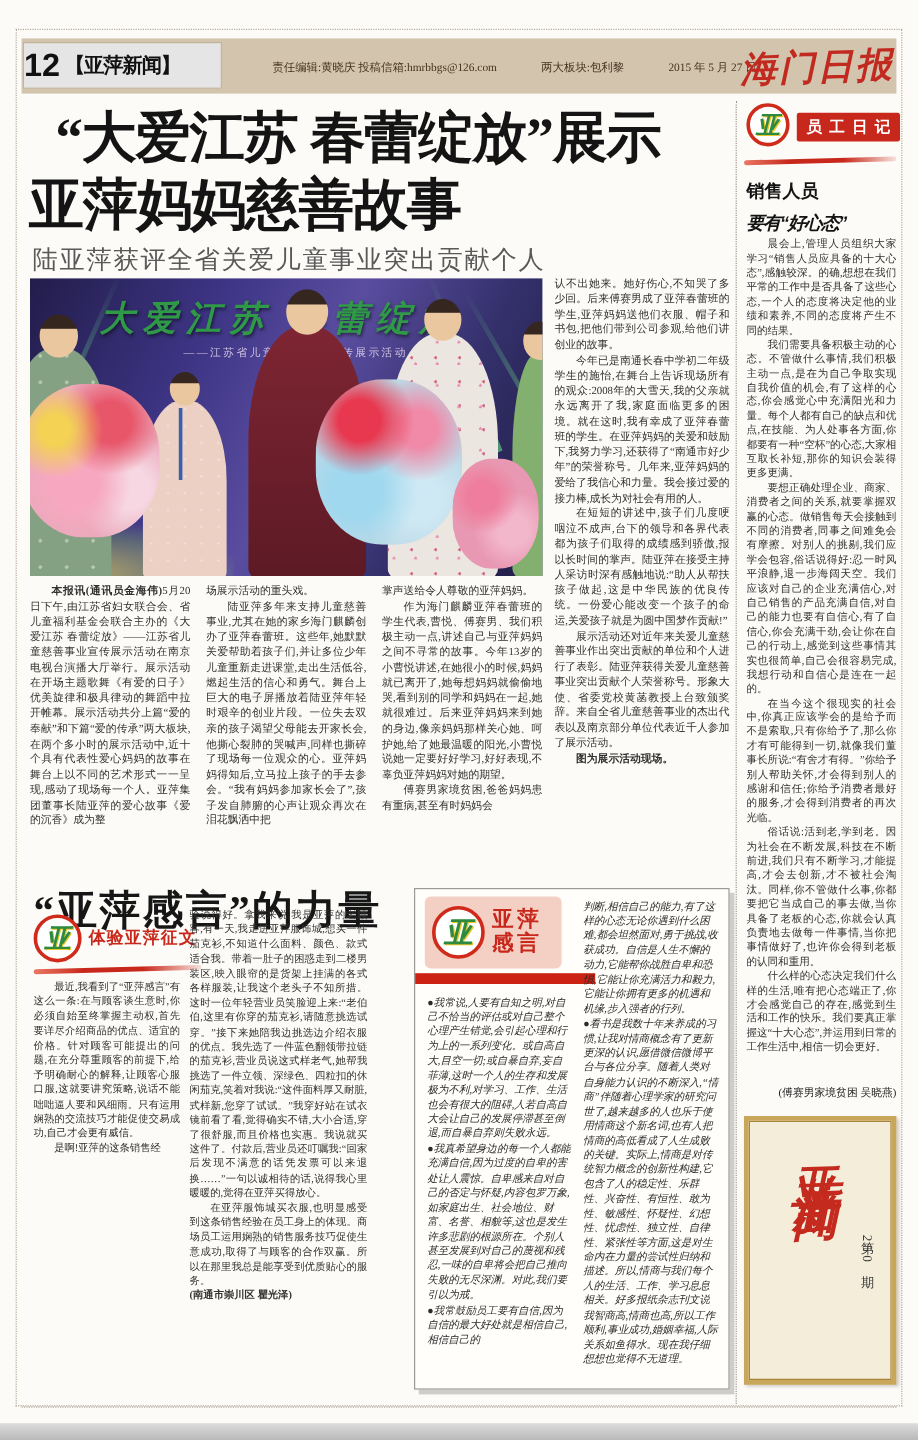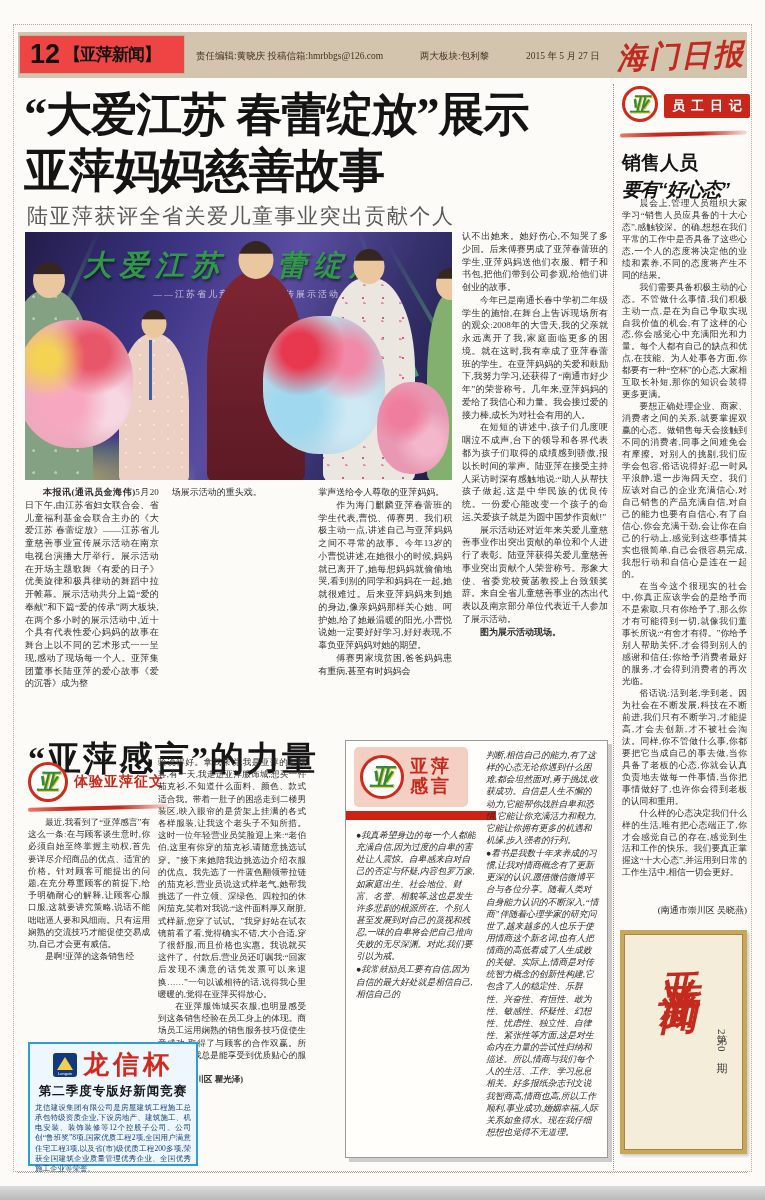--- a/index.html
+++ b/index.html
@@ -3,34 +3,34 @@
 <meta charset="utf-8">
 <style>
   html,body{margin:0;padding:0;background:#e9e7e2;}
   .page{position:relative;width:765px;height:1200px;background:#fcfbf7;overflow:hidden;
         font-family:"Liberation Serif","DejaVu Serif",serif;color:#2b2b2b;margin:0 auto;}
   .page-border{position:absolute;left:13px;top:24px;width:737px;height:1146px;border:1px dotted #b3ab9c;}
   .gray-band{position:absolute;left:0;top:1186px;width:765px;height:14px;background:linear-gradient(#dcdcdc,#b9b9b9);}
 
   
   .hdr-strip{position:absolute;left:18px;top:32px;width:729px;height:46px;background:#d3c4ae;}
-  .hdr-box{position:absolute;left:1px;top:3px;width:166px;height:39px;background:#ef4444;border:1px solid #c3b49c;
-           display:flex;align-items:center;padding-left:10px;box-sizing:border-box;}
+  .hdr-box{position:absolute;left:1px;top:3px;width:166px;height:39px;background:#e5e5e5;border:1px solid #c3b49c;
+           display:flex;align-items:center;box-sizing:border-box;}
   .hdr-num{font-size:27px;font-weight:bold;color:#111;font-family:"Liberation Sans","DejaVu Sans",sans-serif;}
   .hdr-sec{font-size:17px;font-weight:bold;color:#111;margin-left:4px;letter-spacing:-1px;}
-  .hdr-meta{position:absolute;top:18px;font-size:9.5px;color:#46331f;white-space:nowrap;}
+  .hdr-meta{position:absolute;top:18px;font-size:9.5px;color:#46331f;white-space:nowrap;margin-left:31px;}
   .hdr-editor{left:178px;}
   .hdr-type{left:402px;}
   .hdr-date{left:508px;}
   .masthead{position:absolute;right:2px;top:4px;font-size:30px;font-weight:bold;font-style:italic;
             color:#c22a20;letter-spacing:2px;transform:rotate(-2deg);}
 
   
   .headline{position:absolute;left:24px;font-size:46px;font-weight:bold;color:#141414;letter-spacing:-1px;white-space:nowrap;}
-  .hl1{top:84px;}
+  .hl1{top:84px;margin-left:22px;}
   .hl2{top:140px;}
   .subheadline{position:absolute;left:27px;top:202px;font-size:21px;color:#595959;letter-spacing:1.5px;white-space:nowrap;}
 
   
   .photo{position:absolute;left:25px;top:232px;width:427px;height:248px;overflow:hidden;
          background:linear-gradient(115deg,#221d4a 0%,#3d3484 30%,#5a4da0 52%,#34306b 75%,#1f1c44 100%);}
   .beam{position:absolute;width:4px;height:160px;background:linear-gradient(rgba(120,255,150,0),rgba(110,240,140,.55));}
   .beam.b1{left:40px;top:-10px;transform:rotate(24deg);}
   .beam.b2{left:360px;top:-10px;transform:rotate(-22deg);}
   .beam.b3{left:400px;top:0;transform:rotate(-30deg);}
@@ -122,21 +122,21 @@
   .gy-col1{position:absolute;left:10px;top:88px;width:120px;height:320px;overflow:hidden;}
   .gy-col2{position:absolute;left:140px;top:8px;width:114px;height:400px;overflow:hidden;}
 
   
   .v-sep{position:absolute;left:613px;top:84px;height:1086px;border-left:1px dotted #9a9488;}
   .diary-circle{position:absolute;left:622px;top:86px;width:36px;height:36px;font-size:20px;}
   .diary-tiles{position:absolute;left:664px;top:94px;background:#c8271b;color:#fff;font-weight:bold;font-size:13px;
                letter-spacing:6px;padding:3px 2px 3px 8px;border-radius:2px;white-space:nowrap;
                font-family:"Liberation Sans",sans-serif;}
   .diary-swoosh{position:absolute;left:620px;top:132px;width:127px;}
-  .diary-title{position:absolute;left:622px;font-size:19px;font-weight:bold;color:#141414;
+  .diary-title{position:absolute;left:622px;font-size:15px;font-weight:bold;color:#141414;
                font-family:"Liberation Sans","DejaVu Sans",sans-serif;white-space:nowrap;}
   .dt1{top:150px;}
   .dt2{top:177px;letter-spacing:-1px;font-style:italic;}
   .diary-body{position:absolute;left:622px;top:198px;width:125px;height:688px;overflow:hidden;font-size:8.8px;line-height:1.36;}
   .diary-byline{position:absolute;left:622px;top:904px;width:125px;text-align:right;font-size:9px;color:#222;}
 
   
   .issue-box{position:absolute;left:620px;top:930px;width:127px;height:224px;background:#f3edda;
              border:4px solid #c9a75a;box-shadow:inset 0 0 0 1px #a8853a, 2px 2px 3px rgba(0,0,0,.2);box-sizing:border-box;}
   .issue-title{position:absolute;left:26px;top:8px;writing-mode:vertical-rl;font-size:38px;font-weight:bold;color:#c42a1e;
@@ -202,20 +202,21 @@
       </div>
     <p class="caption">图为展示活动现场。</p>
   </div>
 
   <div class="cols3 bodytext">
     <div class="col">
       <p><b class="lead-b">本报讯(通讯员金海伟)</b><span>5月20日下午,由江苏省妇女联合会、省儿童福利基金会联合主办的《大爱江苏 春蕾绽放》——江苏省儿童慈善事业宣传展示活动在南京电视台演播大厅举行。展示活动在开场主题歌舞《有爱的日子》优美旋律和极具律动的舞蹈中拉开帷幕。展示活动共分上篇“爱的奉献”和下篇“爱的传承”两大板块,在两个多小时的展示活动中,近十个具有代表性爱心妈妈的故事在舞台上以不同的艺术形式一一呈现,感动了现场每一个人。亚萍集团董事长陆亚萍的爱心故事《爱的沉香》成为整</span></p>
     </div>
     <div class="col cont">
         <p>场展示活动的重头戏。</p>
+        <p>陆亚萍多年来支持儿童慈善事业,尤其在她的家乡海门麒麟创办了亚萍春蕾班。这些年,她默默关爱帮助着孩子们,并让多位少年儿童重新走进课堂,走出生活低谷,燃起生活的信心和勇气。舞台上巨大的电子屏播放着陆亚萍年轻时艰辛的创业片段。一位失去双亲的孩子渴望父母能去开家长会,他撕心裂肺的哭喊声,同样也撕碎了现场每一位观众的心。亚萍妈妈得知后,立马拉上孩子的手去参会。“我有妈妈参加家长会了”,孩子发自肺腑的心声让观众再次在泪花飘洒中把</p>
       </div>
     <div class="col cont">
         <p>掌声送给令人尊敬的亚萍妈妈。</p>
         <p>作为海门麒麟亚萍春蕾班的学生代表,曹悦、傅赛男、我们积极主动一点,讲述自己与亚萍妈妈之间不寻常的故事。今年13岁的小曹悦讲述,在她很小的时候,妈妈就已离开了,她每想妈妈就偷偷地哭,看到别的同学和妈妈在一起,她就很难过。后来亚萍妈妈来到她的身边,像亲妈妈那样关心她、呵护她,给了她最温暖的阳光,小曹悦说她一定要好好学习,好好表现,不辜负亚萍妈妈对她的期望。</p>
         <p>傅赛男家境贫困,爸爸妈妈患有重病,甚至有时妈妈会</p>
       </div>
   </div>
 
   <div class="mid-headline">“亚萍感言”的力量</div>
   <div class="zw-logo">
@@ -228,44 +229,34 @@
   <div class="mid-col1 bodytext">
       <p>最近,我看到了“亚萍感言”有这么一条:在与顾客谈生意时,你必须自始至终掌握主动权,首先要详尽介绍商品的优点、适宜的价格。针对顾客可能提出的问题,在充分尊重顾客的前提下,给予明确耐心的解释,让顾客心服口服,这就要讲究策略,说话不能咄咄逼人要和风细雨。只有运用娴熟的交流技巧才能促使交易成功,自己才会更有威信。</p>
       <p>是啊!亚萍的这条销售经</p>
     </div>
   <div class="mid-col2 bodytext cont">
       <p>验说得好。拿我来说,我是亚萍的老顾客,有一天,我走进亚萍服饰城,想买一件茄克衫,不知道什么面料、颜色、款式适合我。带着一肚子的困惑走到二楼男装区,映入眼帘的是货架上挂满的各式各样服装,让我这个老头子不知所措。这时一位年轻营业员笑脸迎上来:“老伯伯,这里有你穿的茄克衫,请随意挑选试穿。”接下来她陪我边挑选边介绍衣服的优点。我先选了一件蓝色翻领带拉链的茄克衫,营业员说这式样老气,她帮我挑选了一件立领、深绿色、四粒扣的休闲茄克,笑着对我说:“这件面料厚又耐脏,式样新,您穿了试试。”我穿好站在试衣镜前看了看,觉得确实不错,大小合适,穿了很舒服,而且价格也实惠。我说就买这件了。付款后,营业员还叮嘱我:“回家后发现不满意的话凭发票可以来退换……”一句以诚相待的话,说得我心里暖暖的,觉得在亚萍买得放心。</p>
       <p>在亚萍服饰城买衣服,也明显感受到这条销售经验在员工身上的体现。商场员工运用娴熟的销售服务技巧促使生意成功,取得了与顾客的合作双赢。所以在那里我总是能享受到优质贴心的服务。</p>
       <p>(南通市崇川区  瞿光泽)</p>
     </div>
 
-  <div class="ad-box">
-    <div class="ad-toprow">
-      <div class="ad-logo">
-        <div class="tri"></div>
-        <div class="lt">Longxin</div>
-      </div>
-      <div class="ad-title">龙信杯</div>
-    </div>
-    <div class="ad-sub">第二季度专版好新闻竞赛</div>
-    <div class="ad-body">龙信建设集团有限公司是房屋建筑工程施工总承包特级资质企业,下设房地产、建筑施工、机电安装、装饰装修等12个控股子公司。公司创“鲁班奖”8项,国家优质工程2项,全国用户满意住宅工程3项,以及省(市)级优质工程200多项,荣获全国建筑企业质量管理优秀企业、全国优秀施工企业等荣誉。</div>
-  </div>
 
   <div class="gy-box">
     <div class="gy-logo">
       <div class="yp-circle gy-circle">
           <span>亚</span>
         </div>
       <div class="gy-title">
         <div>亚萍</div>
         <div>感言</div>
       </div>
     </div>
     <div class="gy-bar"></div>
     <div class="gy-col gy-col1">
+        <p>●我常说,人要有自知之明,对自己不恰当的评估或对自己整个心理产生错觉,会引起心理和行为上的一系列变化。或自高自大,目空一切;或自暴自弃,妄自菲薄,这时一个人的生存和发展极为不利,对学习、工作、生活也会有很大的阻碍,人若自高自大会让自己的发展停滞甚至倒退,而自暴自弃则失败永远。</p>
         <p>●我真希望身边的每一个人都能充满自信,因为过度的自卑的害处让人震惊。自卑感来自对自己的否定与怀疑,内容包罗万象,如家庭出生、社会地位、财富、名誉、相貌等,这也是发生许多悲剧的根源所在。个别人甚至发展到对自己的蔑视和残忍,一味的自卑将会把自己推向失败的无尽深渊。对此,我们要引以为戒。</p>
         <p>●我常鼓励员工要有自信,因为自信的最大好处就是相信自己,相信自己的</p>
       </div>
     <div class="gy-col gy-col2">
         <p>判断,相信自己的能力,有了这样的心态无论你遇到什么困难,都会坦然面对,勇于挑战,收获成功。自信是人生不懈的动力,它能帮你战胜自卑和恐惧,它能让你充满活力和毅力,它能让你拥有更多的机遇和机缘,步入强者的行列。</p>
         <p>●看书是我数十年来养成的习惯,让我对情商概念有了更新更深的认识,愿借微信微博平台与各位分享。随着人类对自身能力认识的不断深入,“情商”伴随着心理学家的研究问世了,越来越多的人也乐于使用情商这个新名词,也有人把情商的高低看成了人生成败的关键。实际上,情商是对传统智力概念的创新性构建,它包含了人的稳定性、乐群性、兴奋性、有恒性、敢为性、敏感性、怀疑性、幻想性、忧虑性、独立性、自律性、紧张性等方面,这是对生命内在力量的尝试性归纳和描述。所以,情商与我们每个人的生活、工作、学习息息相关。好多报纸杂志刊文说我智商高,情商也高,所以工作顺利,事业成功,婚姻幸福,人际关系如鱼得水。现在我仔细想想也觉得不无道理。</p>
       </div>
   </div>
 
   <div class="v-sep"></div>
@@ -277,21 +268,21 @@
   <div class="diary-title dt1">销售人员</div>
   <div class="diary-title dt2">要有“好心态”</div>
   <div class="diary-body bodytext">
       <p>晨会上,管理人员组织大家学习“销售人员应具备的十大心态”,感触较深。的确,想想在我们平常的工作中是否具备了这些心态,一个人的态度将决定他的业绩和素养,不同的态度将产生不同的结果。</p>
       <p>我们需要具备积极主动的心态。不管做什么事情,我们积极主动一点,是在为自己争取实现自我价值的机会,有了这样的心态,你会感觉心中充满阳光和力量。每个人都有自己的缺点和优点,在技能、为人处事各方面,你都要有一种“空杯”的心态,大家相互取长补短,那你的知识会装得更多更满。</p>
       <p>要想正确处理企业、商家、消费者之间的关系,就要掌握双赢的心态。做销售每天会接触到不同的消费者,同事之间难免会有摩擦。对别人的挑剔,我们应学会包容,俗话说得好:忍一时风平浪静,退一步海阔天空。我们应该对自己的企业充满信心,对自己销售的产品充满自信,对自己的能力也要有自信心,有了自信心,你会充满干劲,会让你在自己的行动上,感觉到这些事情其实也很简单,自己会很容易完成,我想行动和自信心是连在一起的。</p>
       <p>在当今这个很现实的社会中,你真正应该学会的是给予而不是索取,只有你给予了,那么你才有可能得到一切,就像我们董事长所说:“有舍才有得。”你给予别人帮助关怀,才会得到别人的感谢和信任;你给予消费者最好的服务,才会得到消费者的再次光临。</p>
       <p>俗话说:活到老,学到老。因为社会在不断发展,科技在不断前进,我们只有不断学习,才能提高,才会去创新,才不被社会淘汰。同样,你不管做什么事,你都要把它当成自己的事去做,当你具备了老板的心态,你就会认真负责地去做每一件事情,当你把事情做好了,也许你会得到老板的认同和重用。</p>
       <p>什么样的心态决定我们什么样的生活,唯有把心态端正了,你才会感觉自己的存在,感觉到生活和工作的快乐。我们要真正掌握这“十大心态”,并运用到日常的工作生活中,相信一切会更好。</p>
     </div>
-  <div class="diary-byline">(南通市崇川区  吴晓燕)</div>
+  <div class="diary-byline">(傅赛男家境贫困  吴晓燕)</div>
 
   <div class="issue-box">
     <div class="issue-title">亚萍新闻</div>
     <div class="issue-no">第250期</div>
   </div>
 
   <div class="bottom-rule"></div>
   <div class="gray-band"></div>
 </div>
 

